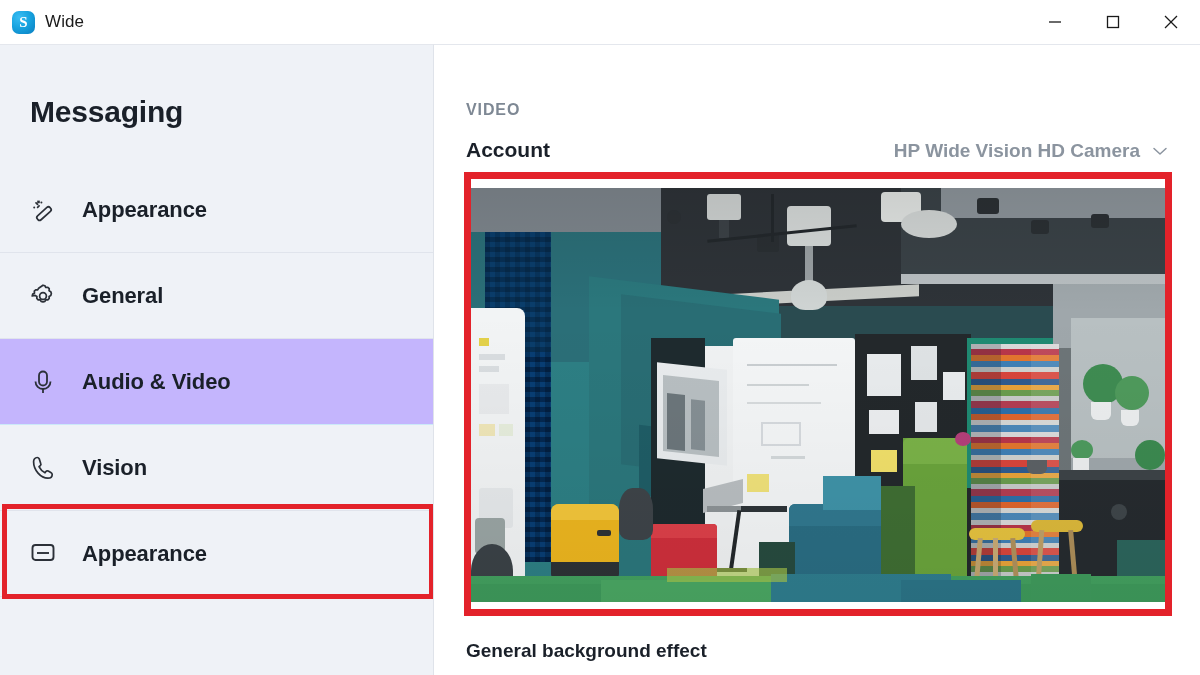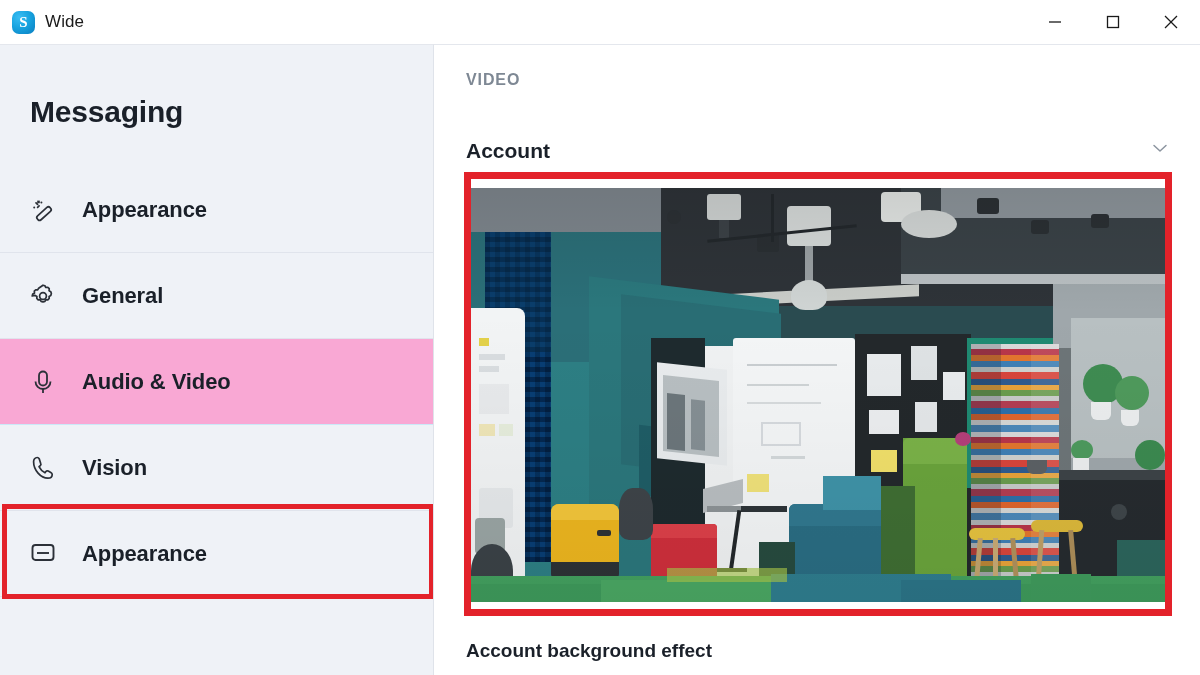--- a/index.html
+++ b/index.html
@@ -57,21 +57,21 @@
   }
   .nav-list { margin-top: 38px; }
   .nav-item {
     position: relative;
     height: 86px;
     display: flex; align-items: center;
     padding-left: 26px;
     border-bottom: 1px solid #e0e4ec;
     gap: 22px;
   }
-  .nav-item.selected { background: #f9a8d4; border-bottom-color: #cbe9f8; }
+  .nav-item.selected { background: #c4b5fd; border-bottom-color: #cbe9f8; }
   .nav-icon { width: 34px; display: flex; align-items: center; justify-content: center; }
   .nav-icon svg { display: block; }
   .nav-label {
     font-size: 22px; font-weight: bold; color: #1a2029; letter-spacing: -0.1px;
   }
 
   
   .anno-nav {
     position: absolute; left: 2px; top: 459px;
     width: 432px; height: 95px;
@@ -81,21 +81,21 @@
 
   
   .content {
     position: absolute; left: 434px; top: 44px;
     width: 766px; height: 631px;
     background: #ffffff;
     border-top: 1px solid #e4e7ed;
     overflow: hidden;
   }
   .section-label {
-    position: absolute; left: 32px; top: 26px;
+    position: absolute; left: 32px; top: 56px;
     font-size: 16px; font-weight: bold; color: #7e8894;
     letter-spacing: 0.9px;
   }
   .camera-row {
     position: absolute; left: 32px; top: 93px; width: 704px;
     display: flex; align-items: baseline; justify-content: space-between;
   }
   .camera-label { font-size: 21px; font-weight: bold; color: #1a2029; }
   .camera-select {
     display: flex; align-items: center; gap: 10px;
@@ -225,20 +225,21 @@
     <div class="anno-nav"></div>
   </div>
 
   <div class="content">
 
     <div class="section-label">VIDEO</div>
 
     <div class="camera-row">
       <div class="camera-label">Account</div>
       <div class="camera-select">
+        <span>HP Wide Vision HD Camera</span>
         <svg class="chev" width="20" height="20" viewBox="0 0 20 20">
           <path d="M4 7.5L10 13 16 7.5" fill="none" stroke="#8b949f" stroke-width="1.5" stroke-linecap="round" stroke-linejoin="round"></path>
         </svg>
       </div>
     </div>
 
     <div class="preview-wrap">
       <div class="anno-video"></div>
 
       <div class="video-frame">
@@ -391,17 +392,17 @@
           <div style="left:300px;top:386px;width:180px;height:28px;background:#2f7d8e;"></div>
           <div style="left:430px;top:392px;width:120px;height:22px;background:#2b7487;"></div>
           <div style="left:560px;top:386px;width:60px;height:28px;background:#3f9a5c;"></div>
           <div style="left:196px;top:380px;width:120px;height:14px;background:#a9c84a;opacity:0.65;"></div>
 
           <div style="inset:0;background:linear-gradient(180deg,rgba(0,0,0,0.10) 0%,rgba(0,0,0,0) 30%,rgba(0,0,0,0.06) 100%);"></div>
         </div>
       </div>
     </div>
 
-    <div class="bottom-label">Account background effect</div>
+    <div class="bottom-label">General background effect</div>
 
   </div>
 
 </div>
 
 </body></html>

